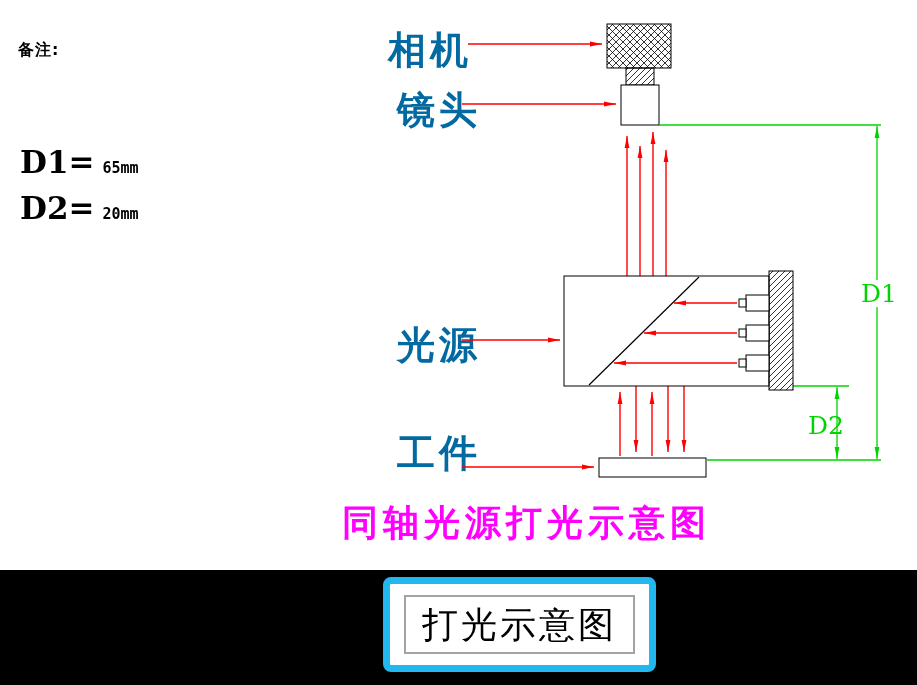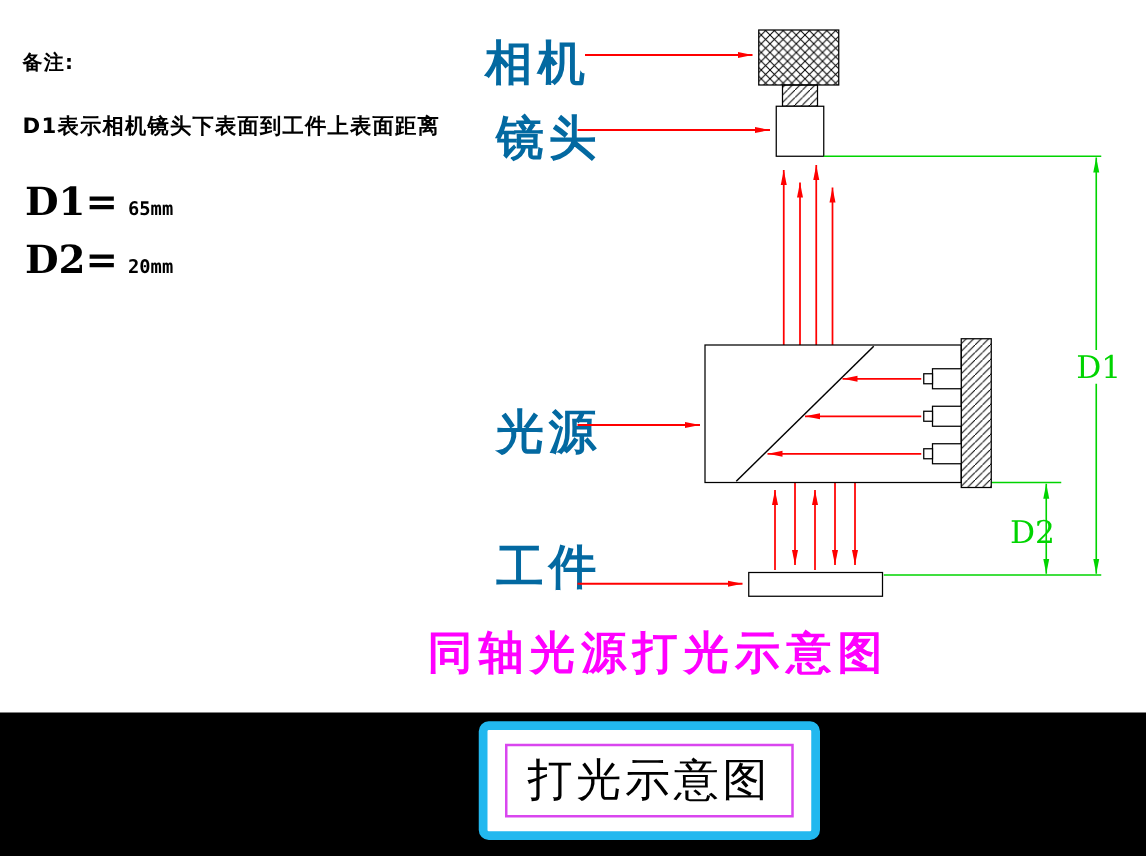--- a/index.html
+++ b/index.html
@@ -2,21 +2,21 @@
 <html><head>
 <meta charset="utf-8">
 <style>
   * { margin:0; padding:0; box-sizing:border-box; }
   html,body { width:917px; height:685px; }
   body { font-family:"DejaVu Sans", sans-serif; background:#fff; }
   .stage { position:relative; width:917px; height:685px; overflow:hidden; background:#fff; }
 
   
   .notes { position:absolute; left:18px; top:40px; color:#000; font-weight:bold; }
-  .notes-heading { font-size:16px; margin-bottom:28px; letter-spacing:1px; }
+  .notes-heading { font-size:16px; margin-bottom:17px; letter-spacing:1px; }
   .notes-line { font-size:17px; margin-bottom:8px; letter-spacing:1px; }
 
   
   .measure { position:absolute; left:20px; display:flex; align-items:baseline; gap:8px;
              font-family:"DejaVu Serif", serif; color:#000; }
   .measure.m1 { top:144px;text-align:right; }
   .measure.m2 { top:190px; }
   .m-label { font-size:31px; font-weight:bold; }
   .m-value { font-size:15px; font-weight:600; font-family:"DejaVu Sans Mono", monospace; }
 
@@ -33,32 +33,31 @@
 
   
   .title { position:absolute; left:342px; top:505px; color:#ff00ff; font-weight:bold;
            font-size:36px; letter-spacing:5px; line-height:1; white-space:nowrap;text-align:center; }
 
   
   .footer { position:absolute; left:0; top:570px; width:917px; height:115px; background:#000; }
   .footer-button { position:absolute; left:383px; top:7px; width:273px; height:95px;
                    background:#fff; border:7px solid #22b8ef; border-radius:8px;
                    display:flex; align-items:center; justify-content:center; cursor:pointer; }
-  .footer-button-inner { border:2px solid #d946ef; padding:8px 16px; font-size:36px;
+  .footer-button-inner { border:2px solid #a3a3a3; padding:8px 16px; font-size:36px;
                          letter-spacing:3px; color:#000; font-family:"DejaVu Serif", serif;
                          white-space:nowrap; line-height:1.1; }
 </style>
 </head>
 <body>
 
 <div class="stage">
 
   <div class="notes">
     <div class="notes-heading">备注:</div>
-    <div class="notes-line">D1表示相机镜头下表面到工件上表面距离</div>
   </div>
 
   <div class="measure m1">
     <span class="m-label">D1=</span>
     <span class="m-value">65mm</span>
   </div>
   <div class="measure m2">
     <span class="m-label">D2=</span>
     <span class="m-value">20mm</span>
   </div>

